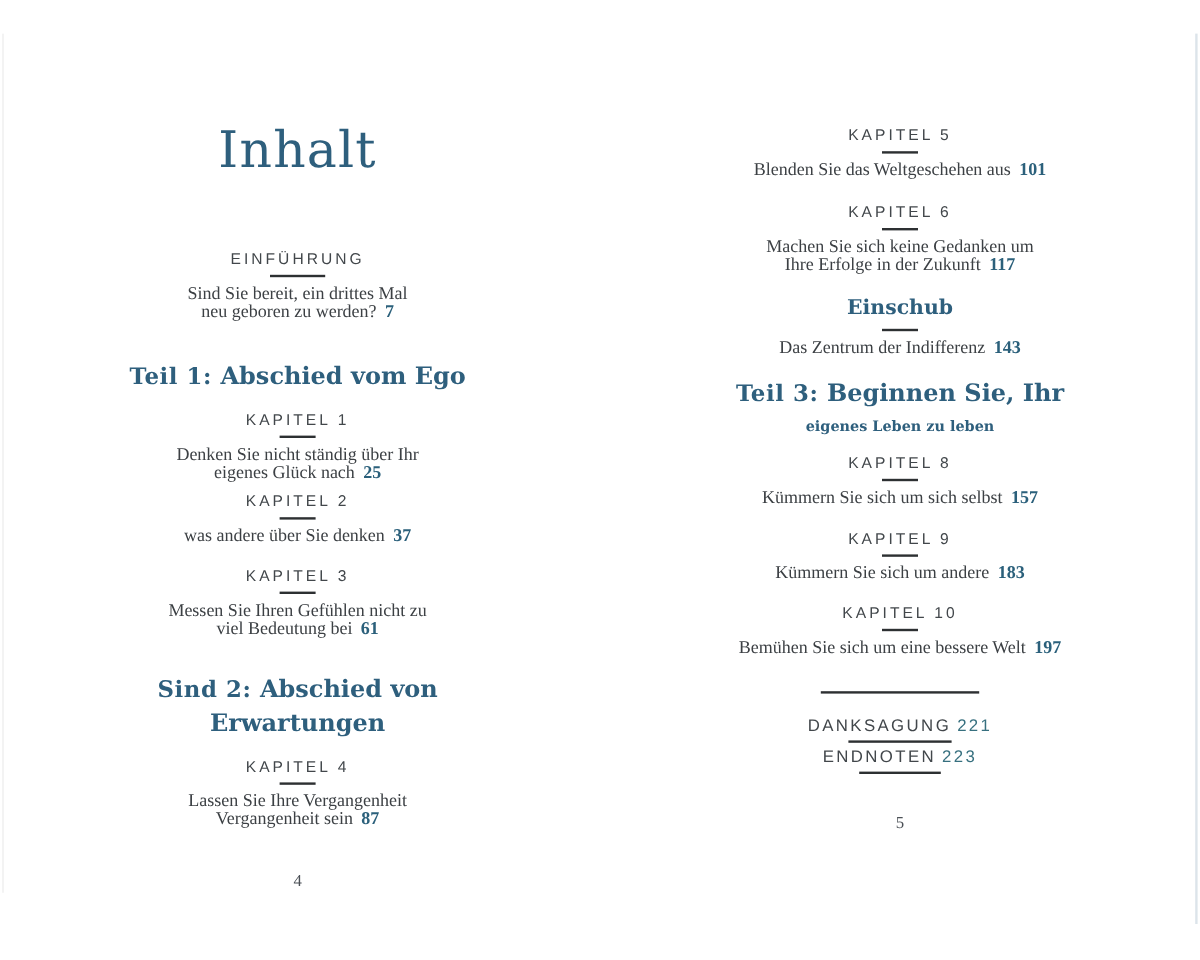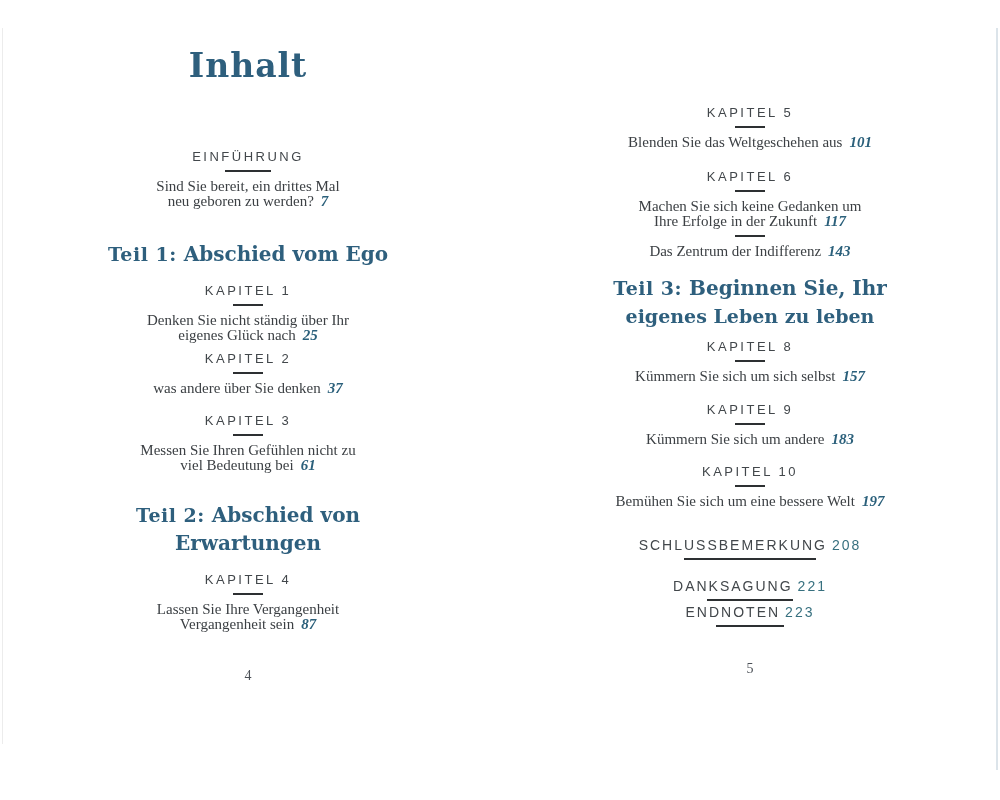--- a/index.html
+++ b/index.html
@@ -7,24 +7,24 @@
     width:1000px;height:800px;position:relative;overflow:hidden;
     background:#ffffff;
     font-family:"Liberation Serif", serif;
   }
   .page{position:absolute;top:0;text-align:center;}
   #left-page{left:88px;width:320px;}
   #right-page{left:592px;width:316px;}
 
   
   .toc-title{
-    margin-top:44px;
+    margin-top:103px;
     font-family:"DejaVu Serif", serif;
-    font-weight:700;
-    font-size:33px;line-height:44px;
+    font-weight:400;
+    font-size:42px;line-height:44px;
     letter-spacing:1px;
     color:var(--accent-blue,#2e5f7d);
   }
 
   
   .kapitel-label{
     font-family:"Liberation Sans", sans-serif;
     font-size:13px;line-height:16px;
     letter-spacing:2.5px;
     color:var(--heading-gray,#42474b);
@@ -32,33 +32,32 @@
   .rule{width:30px;height:2px;background:var(--rule-dark,#2d3032);margin:5px auto 7px;}
   .rule.wide{width:46px;}
 
   
   .entry-line{font-size:15px;line-height:15px;color:var(--body-text,#3c4044);}
   .entry-line:empty{display:none;}
   .pagenum{
     color:var(--entry-number,#2b607b);
     font-weight:700;
     margin-left:7px;
-    font-style:italic;
   }
 
   
   .part{
     font-family:"DejaVu Serif", serif;
     font-weight:700;
     line-height:27px;
     color:var(--accent-blue,#2e5f7d);
   }
   .part-prefix{font-size:19px;letter-spacing:0.5px;}
   .part-rest{font-size:20px;margin-left:7px;}
-  .part-line2{font-size:19px;}
+  .part-line2{font-size:12px;}
 
   .einschub{
     font-family:"DejaVu Serif", serif;
     font-weight:700;
     font-size:17px;line-height:22px;
     color:var(--accent-blue,#2e5f7d);
   }
 
   
   .end-line{
@@ -137,21 +136,21 @@
   </div>
 
   <div class="chapter" id="l-ch3">
     <div class="kapitel-label">KAPITEL 3</div>
     <div class="rule"></div>
     <div class="entry-line">Messen Sie Ihren Gefühlen nicht zu</div>
     <div class="entry-line"><span>viel Bedeutung bei</span><span class="pagenum">61</span></div>
   </div>
 
   <div class="part" id="l-part2">
-    <span class="part-prefix">Teil 2:</span><span class="part-rest">Abschied von Erwartungen</span>
+    <span class="part-prefix">Sind 2:</span><span class="part-rest">Abschied von Erwartungen</span>
   </div>
 
   <div class="chapter" id="l-ch4">
     <div class="kapitel-label">KAPITEL 4</div>
     <div class="rule"></div>
     <div class="entry-line">Lassen Sie Ihre Vergangenheit</div>
     <div class="entry-line"><span>Vergangenheit sein</span><span class="pagenum">87</span></div>
   </div>
 
   <div class="folio" id="l-folio">4</div>
@@ -165,20 +164,21 @@
     <div class="entry-line"><span>Blenden Sie das Weltgeschehen aus</span><span class="pagenum">101</span></div>
   </div>
 
   <div class="chapter" id="r-ch6">
     <div class="kapitel-label">KAPITEL 6</div>
     <div class="rule"></div>
     <div class="entry-line">Machen Sie sich keine Gedanken um</div>
     <div class="entry-line"><span>Ihre Erfolge in der Zukunft</span><span class="pagenum">117</span></div>
   </div>
 
+  <div class="einschub" id="r-einschub">Einschub</div>
 
   <div class="chapter" id="r-ch7">
     <div class="rule"></div>
     <div class="entry-line"><span>Das Zentrum der Indifferenz</span><span class="pagenum">143</span></div>
   </div>
 
   <div class="part" id="r-part3">
     <div><span class="part-prefix">Teil 3:</span><span class="part-rest">Beginnen Sie, Ihr</span></div>
     <div class="part-line2">eigenes Leben zu leben</div>
   </div>
@@ -195,21 +195,20 @@
     <div class="entry-line"><span>Kümmern Sie sich um andere</span><span class="pagenum">183</span></div>
   </div>
 
   <div class="chapter" id="r-ch10">
     <div class="kapitel-label">KAPITEL 10</div>
     <div class="rule"></div>
     <div class="entry-line"><span>Bemühen Sie sich um eine bessere Welt</span><span class="pagenum">197</span></div>
   </div>
 
   <div class="endmatter" id="r-end1">
-    <div class="end-line"><span>SCHLUSSBEMERKUNG</span><span class="end-num">208</span></div>
     <div class="end-rule w1"></div>
   </div>
 
   <div class="endmatter" id="r-end2">
     <div class="end-line"><span>DANKSAGUNG</span><span class="end-num">221</span></div>
     <div class="end-rule w2"></div>
   </div>
 
   <div class="endmatter" id="r-end3">
     <div class="end-line"><span>ENDNOTEN</span><span class="end-num">223</span></div>

